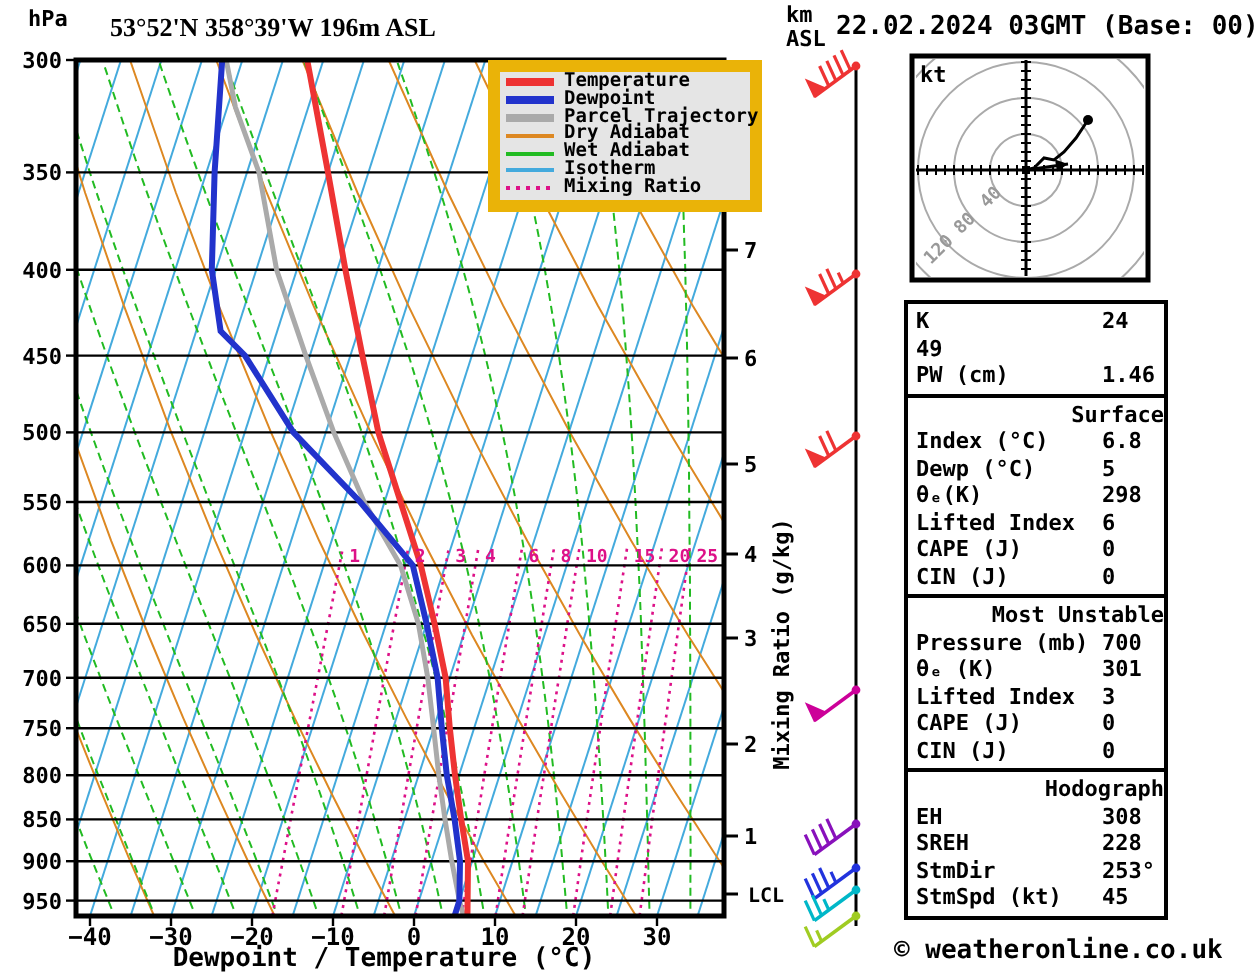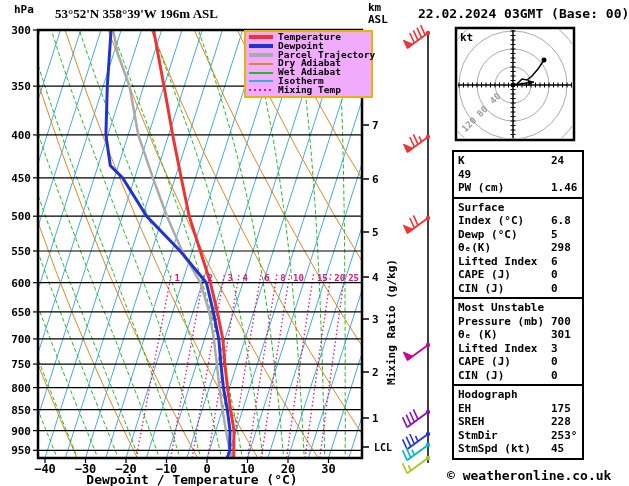--- a/index.html
+++ b/index.html
@@ -5,44 +5,44 @@
   html,body{margin:0;padding:0;background:#fff;}
   .stage{position:relative;width:629px;height:486px;background:#fff;overflow:hidden;
          font-family:"DejaVu Sans Mono","DejaVu Sans",monospace;color:#000;}
   .abs{position:absolute;}
   .hdr{font-weight:bold;font-size:13px;white-space:nowrap;}
   .unit{font-size:11px;font-weight:bold;line-height:12px;}
   #plot-svg{position:absolute;left:0;top:0;}
   .xaxis-title{font-size:13px;font-weight:bold;text-align:center;white-space:nowrap;}
   .rot-label{font-size:11px;font-weight:bold;white-space:nowrap;
              transform:translate(-50%,-50%) rotate(-90deg);}
-  .legend{border:2px solid #eab308;background:#f0abfc;padding:1px 3px;width:119px;}
+  .legend{border:6px solid #eab308;background:#e5e5e5;padding:1px 3px;width:119px;}
   .legend-row{display:flex;align-items:center;height:8.8px;}
   .legend-swatch{width:24px;margin-right:5px;flex:0 0 auto;}
   .legend-label{font-size:9.5px;font-weight:bold;line-height:8.8px;white-space:nowrap;}
   .tables{width:132px;}
   .tbox{border:2px solid #000;background:#fff;padding:2px 0 2px 4px;margin-top:-2px;}
-  .thead{font-size:11px;font-weight:bold;height:13.5px;line-height:13.5px;text-align:left;}
+  .thead{font-size:11px;font-weight:bold;height:13.5px;line-height:13.5px;text-align:right;}
   .trow{display:flex;font-size:11px;font-weight:bold;height:13.5px;line-height:13.5px;white-space:nowrap;}
   .tlbl{width:93px;flex:0 0 auto;}
   .tval{flex:1;}
   .copyright{font-size:13px;font-weight:bold;white-space:nowrap;}
   .kt{font-size:11px;font-weight:bold;}
   svg text{font-family:"DejaVu Sans Mono","DejaVu Sans",monospace;font-weight:bold;}
 </style>
 </head>
 <body>
 
 <div class="stage">
 
   <div class="abs unit" style="left:14px;top:4px;">hPa</div>
 
   <div class="abs hdr" style="left:55px;top:6px;font-family:Liberation Serif, serif;">53°52'N 358°39'W 196m ASL</div>
 
-  <div class="abs" style="left:368px;top:2px;">
+  <div class="abs" style="left:393px;top:2px;">
     <div class="unit">km</div>
     <div class="unit">ASL</div>
   </div>
 
   <div class="abs hdr" style="left:418px;top:6px;">22.02.2024 03GMT (Base: 00)</div>
 
   <svg id="plot-svg" width="629" height="486">
       <defs>
         <clipPath id="plotclip">
           <rect x="38" y="30" width="324" height="428"></rect>
@@ -377,21 +377,21 @@
       <div class="legend-row">
         <span class="legend-swatch" style="height:2px;background:#22bb22;"></span>
         <span class="legend-label">Wet Adiabat</span>
       </div>
       <div class="legend-row">
         <span class="legend-swatch" style="height:2px;background:#44aadd;"></span>
         <span class="legend-label">Isotherm</span>
       </div>
       <div class="legend-row">
         <span class="legend-swatch" style="height:2px;background:repeating-linear-gradient(90deg,#dd1188 0 2px,transparent 2px 5px);"></span>
-        <span class="legend-label">Mixing Temp</span>
+        <span class="legend-label">Mixing Ratio</span>
       </div>
     </div>
 
   <div class="abs xaxis-title" style="left:30px;top:472px;width:324px;">Dewpoint / Temperature (°C)</div>
 
   <div class="abs rot-label" style="left:391px;top:322px;">Mixing Ratio (g/kg)</div>
 
   <div class="abs kt" style="left:460px;top:31px;">kt</div>
 
   <div class="abs tables" style="left:452px;top:152px;" id="tables-box">
@@ -455,21 +455,21 @@
         </div>
         <div class="trow">
           <span class="tlbl">CIN (J)</span>
           <span class="tval">0</span>
         </div>
       </div>
       <div class="tbox">
         <div class="thead">Hodograph</div>
         <div class="trow">
           <span class="tlbl">EH</span>
-          <span class="tval">175</span>
+          <span class="tval">308</span>
         </div>
         <div class="trow">
           <span class="tlbl">SREH</span>
           <span class="tval">228</span>
         </div>
         <div class="trow">
           <span class="tlbl">StmDir</span>
           <span class="tval">253°</span>
         </div>
         <div class="trow">

